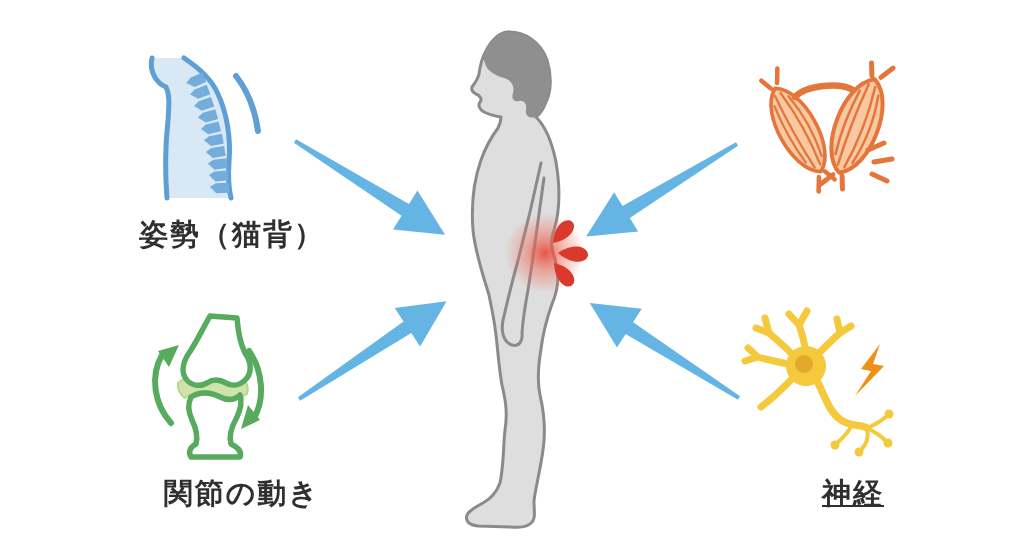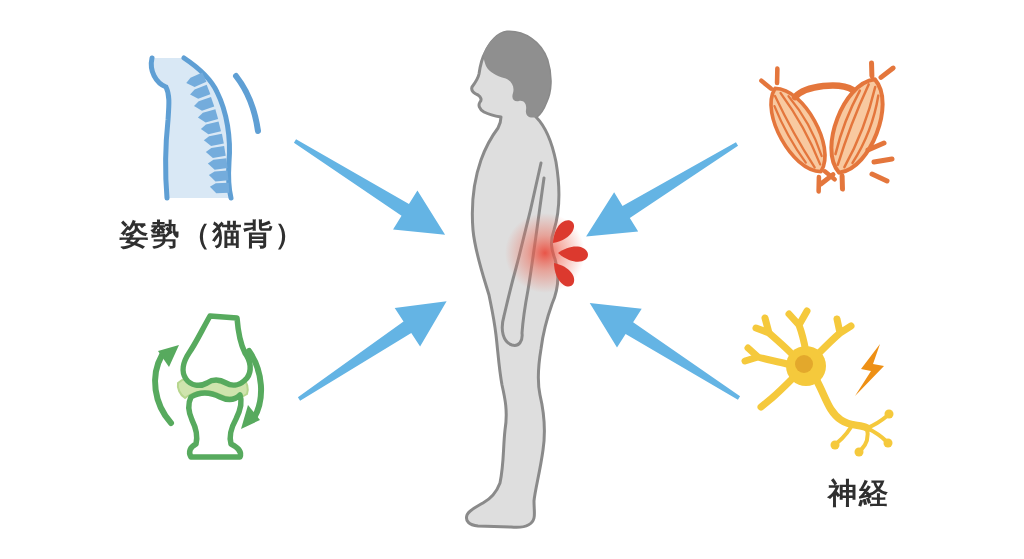--- a/index.html
+++ b/index.html
@@ -10,21 +10,21 @@
     overflow:hidden;
     font-family:"Liberation Sans",sans-serif;
   }
   .diagram-svg{position:absolute;left:0;top:0;}
   .label{
     position:absolute;
     font-weight:700;
     font-size:29px;
     letter-spacing:2px;
     color:var(--c-label-color,#2f2f2f);
-    text-align:center;
+    text-align:right;
     white-space:nowrap;
   }
   
   .arrow{fill:var(--c-arrow-blue,#64b4e4);}
   .fig-body{fill:var(--c-figure-fill,#dedede);stroke:var(--c-figure-outline,#8a8a8a);stroke-width:3;stroke-linejoin:round;}
   .fig-hair{fill:var(--c-hair-gray,#8f8f8f);}
   .fig-arm{fill:none;stroke:var(--c-figure-outline,#8a8a8a);stroke-width:3;stroke-linecap:round;}
   .pain-drop{fill:var(--c-pain-red,#dc392e);}
   .spine-fill{fill:var(--c-spine-fill,#d9e8f5);}
   .spine-line{fill:none;stroke:var(--c-spine-stroke,#5f9fd4);stroke-width:5;stroke-linecap:round;}
@@ -152,15 +152,16 @@
       <circle fill="url(#painGlow)" cx="545" cy="253" r="40"></circle>
       <path class="pain-drop" transform="translate(553,243) rotate(-47)" d="M0,0 C9,-8 23,-11 28,-3 C32,6 16,12 0,0 Z"></path>
       <path class="pain-drop" transform="translate(558,253) rotate(5) scale(1.05)" d="M0,0 C9,-8 23,-11 28,-3 C32,6 16,12 0,0 Z"></path>
       <path class="pain-drop" transform="translate(554,263) rotate(52)" d="M0,0 C9,-8 23,-11 28,-3 C32,6 16,12 0,0 Z"></path>
     </g>
   </svg>
 
   <div class="label" style="left:100px;top:215px;width:225px;">姿勢（猫背）</div>
 
 
+  <div class="label" style="left:100px;top:474px;width:220px;">関節の動き</div>
 
-  <div class="label" style="left:759px;top:474px;width:200px;">神経</div>
+  <div class="label" style="left:684px;top:474px;width:200px;text-decoration:underline;">神経</div>
 </div>
 
 </body></html>

